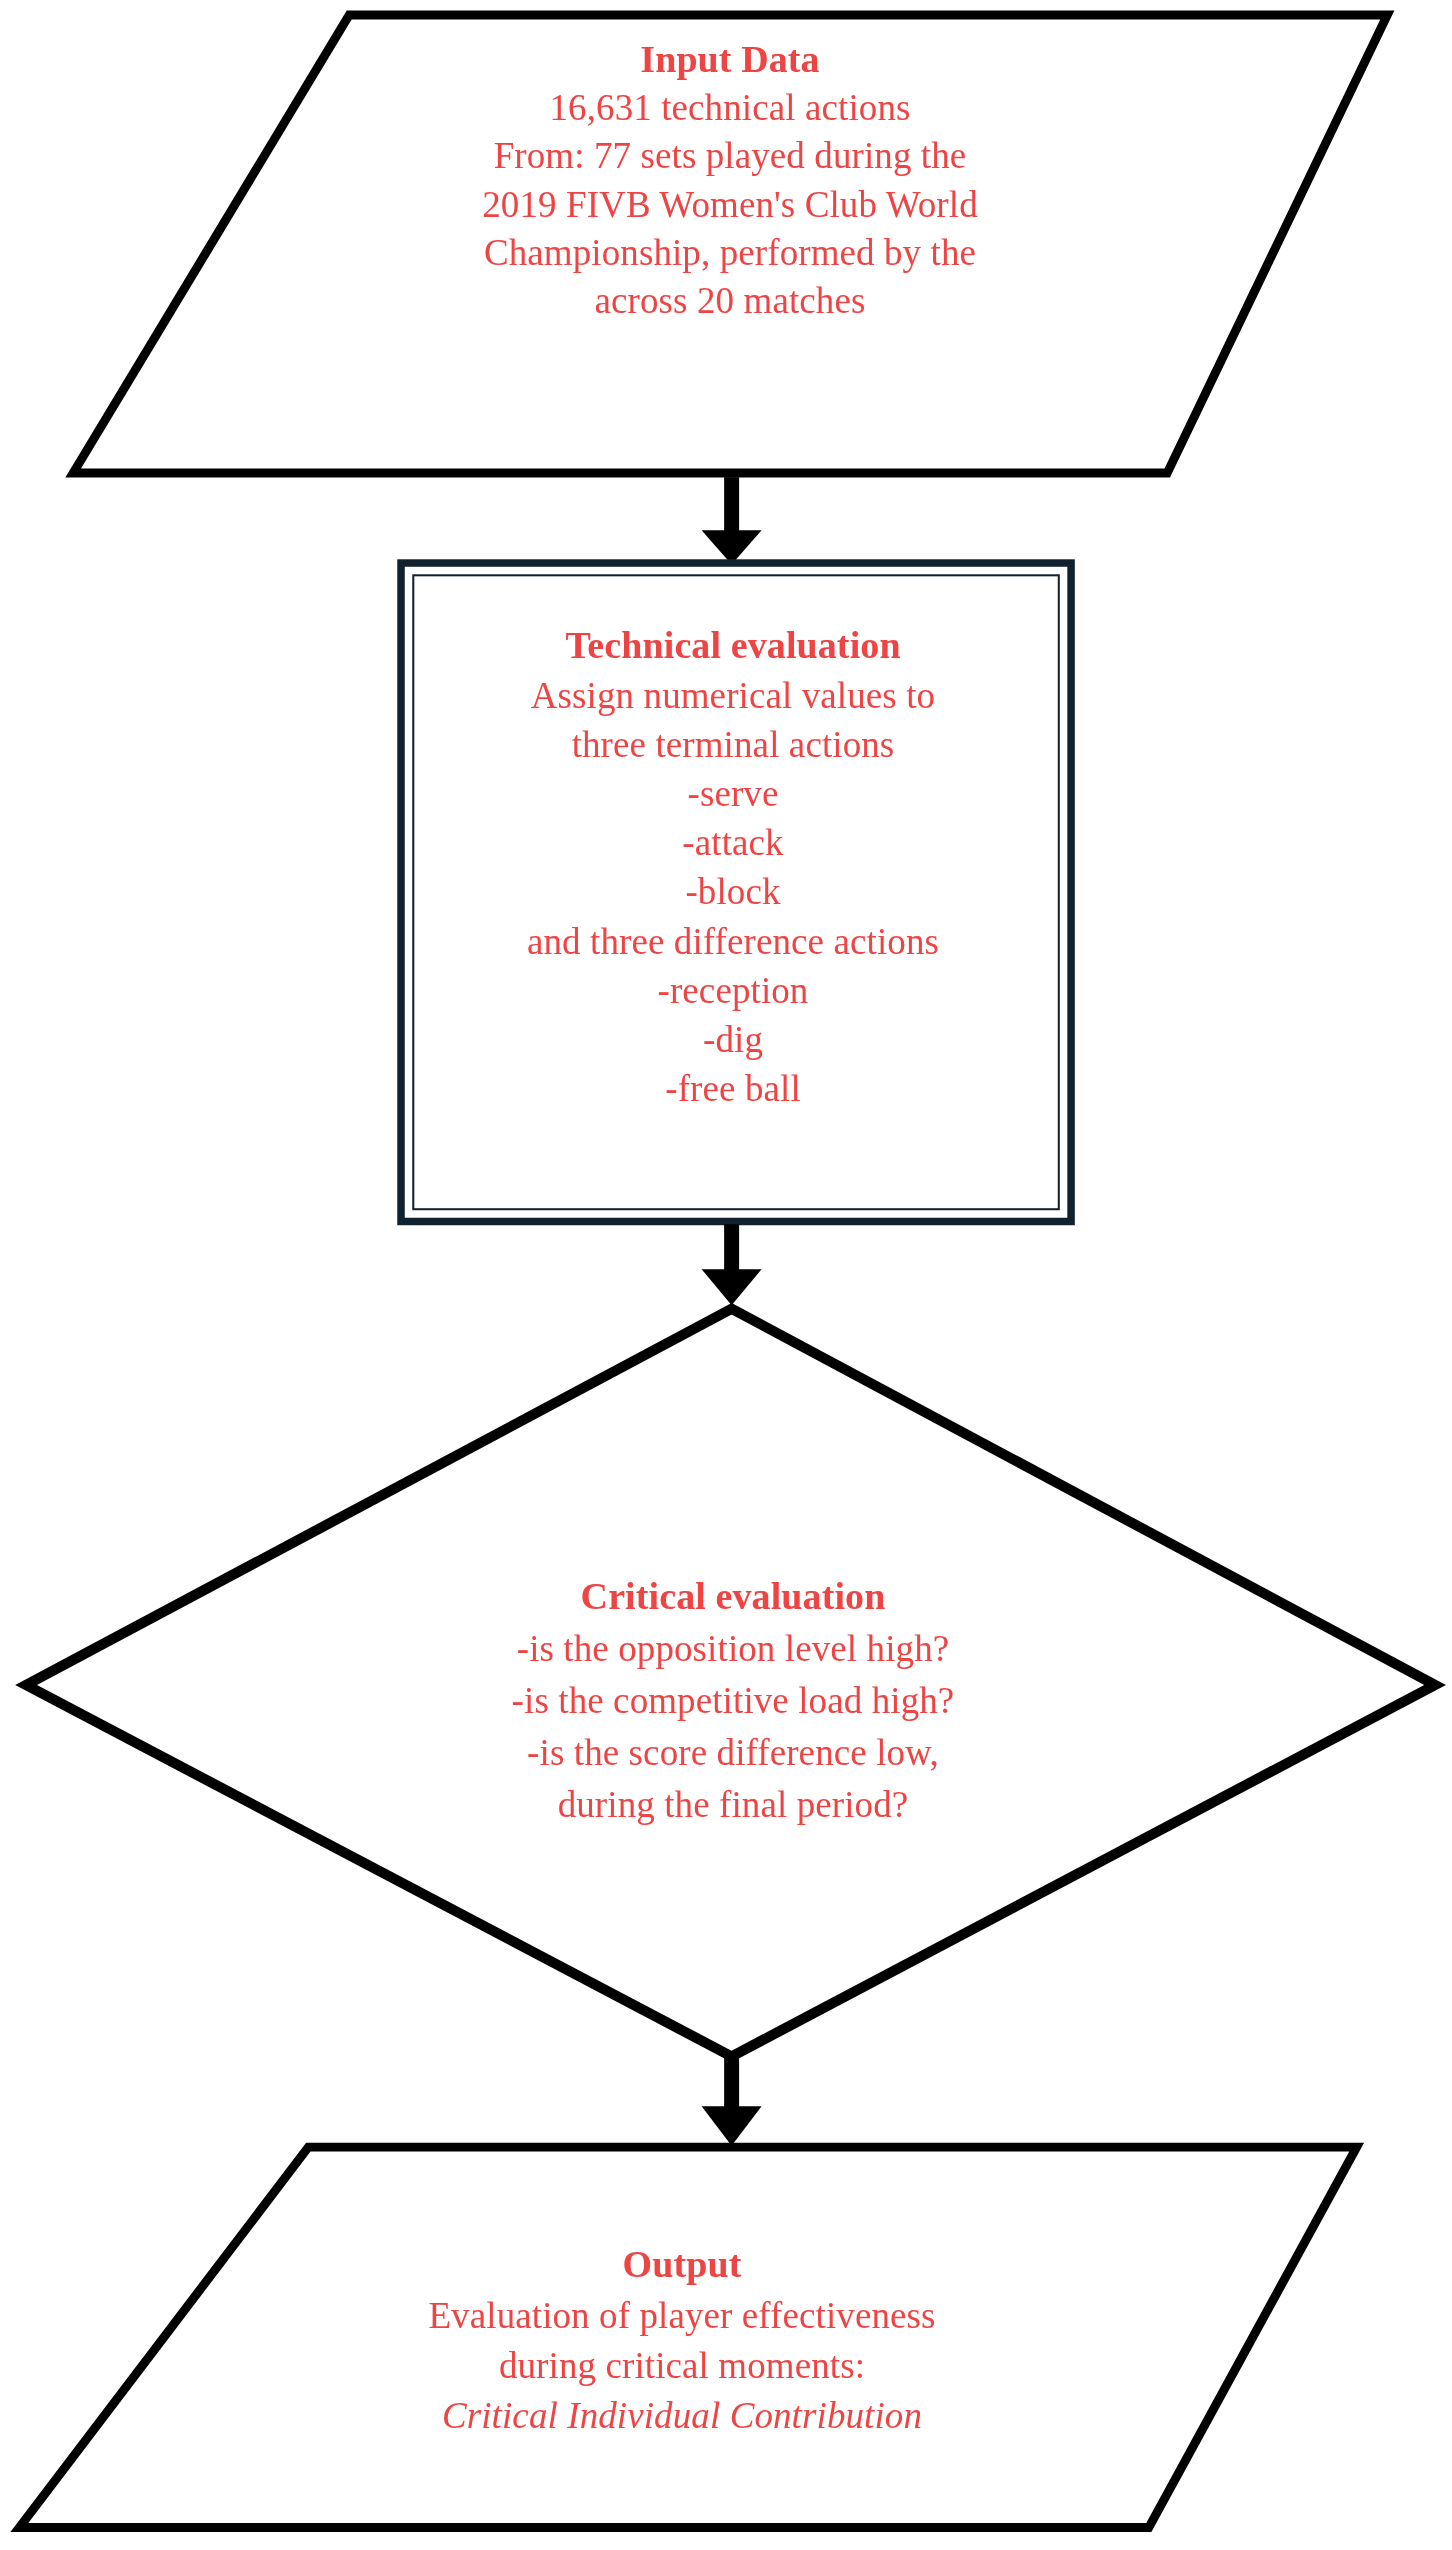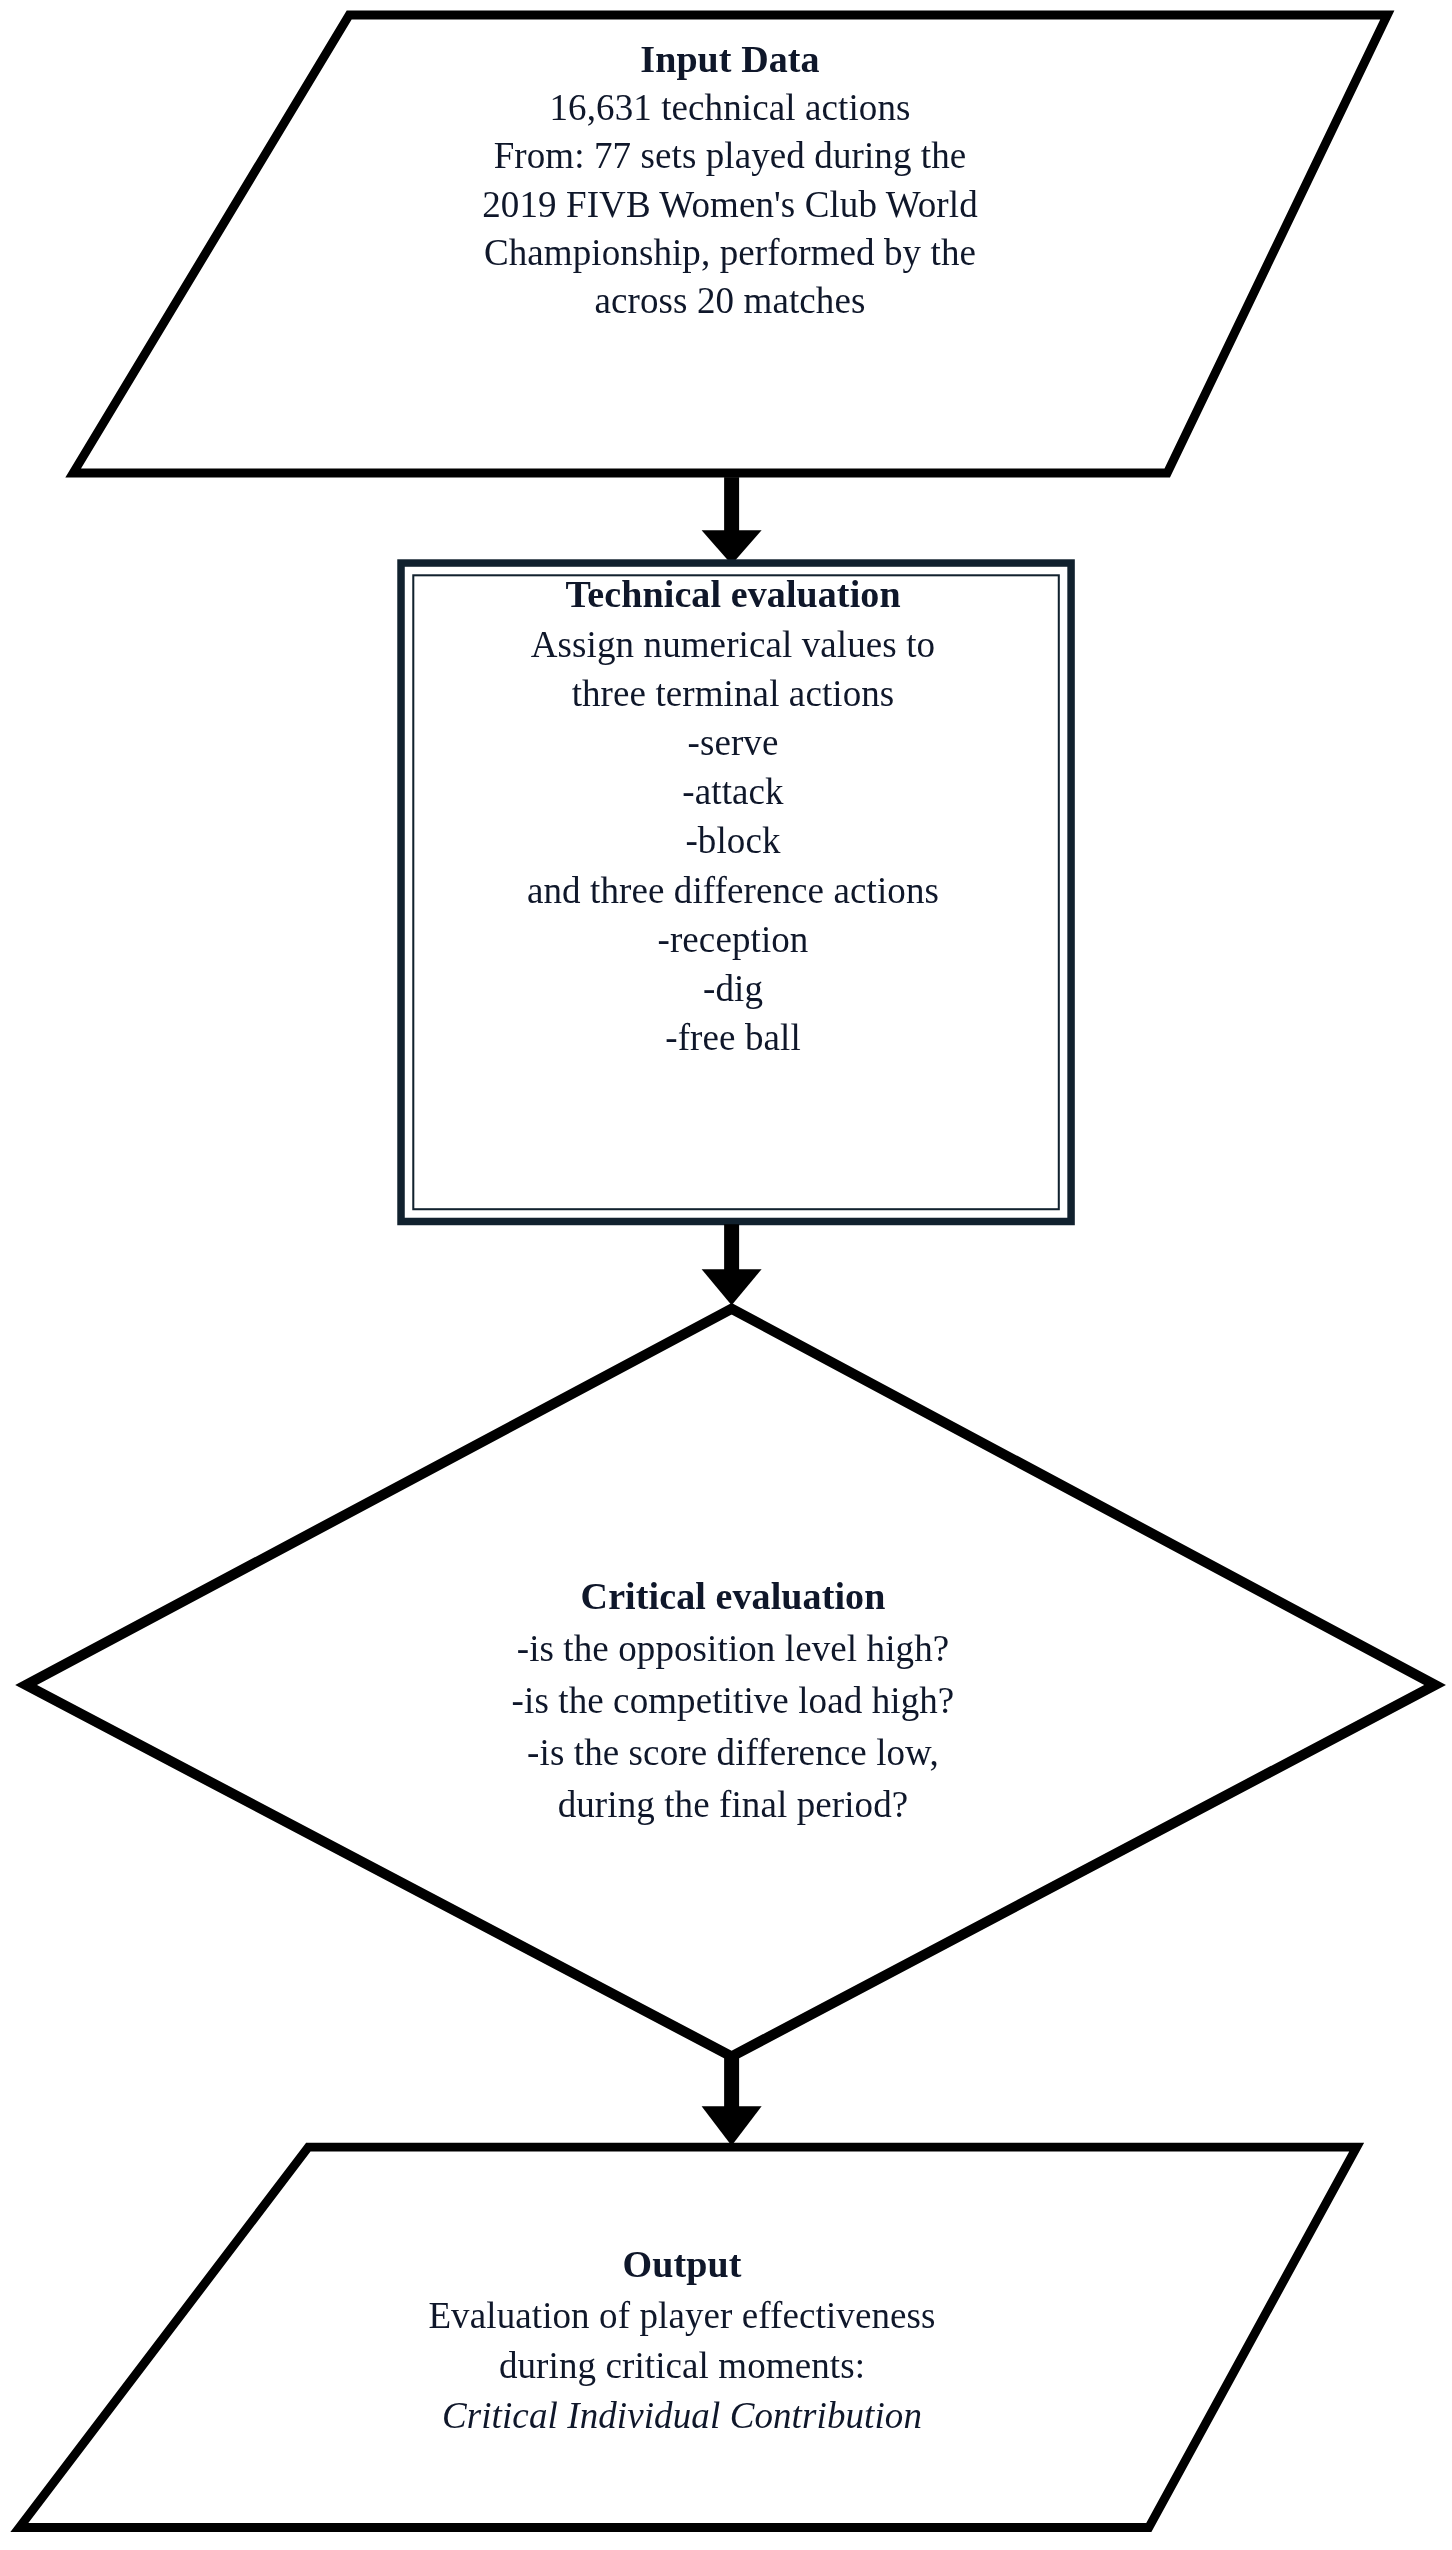--- a/index.html
+++ b/index.html
@@ -20,21 +20,21 @@
     position: absolute;
     left: 0;
     top: 0;
     width: 1453px;
     height: 2550px;
   }
   .node-text {
     position: absolute;
     text-align: center;
     line-height: 1.30;
-    color: #0f172a;
+    color: #ef4444;
     letter-spacing: 0.1px;
     -webkit-font-smoothing: antialiased;
   }
   .node-title {
     font-weight: bold;
   }
   .italic-line {
     font-style: italic;
   }
 
@@ -43,21 +43,21 @@
     left: 205px;
     top: 35px;
     width: 1050px;
     font-size: 37px;
   }
   #input-text .node-title { font-size: 38px; }
 
   
   #tech-text {
     left: 409px;
-    top: 569px;
+    top: 620px;
     width: 648px;
     font-size: 37px;
     line-height: 1.33;
   }
   #tech-text .node-title { font-size: 38px; }
 
   
   #crit-text {
     left: 382px;
     top: 1528px;

